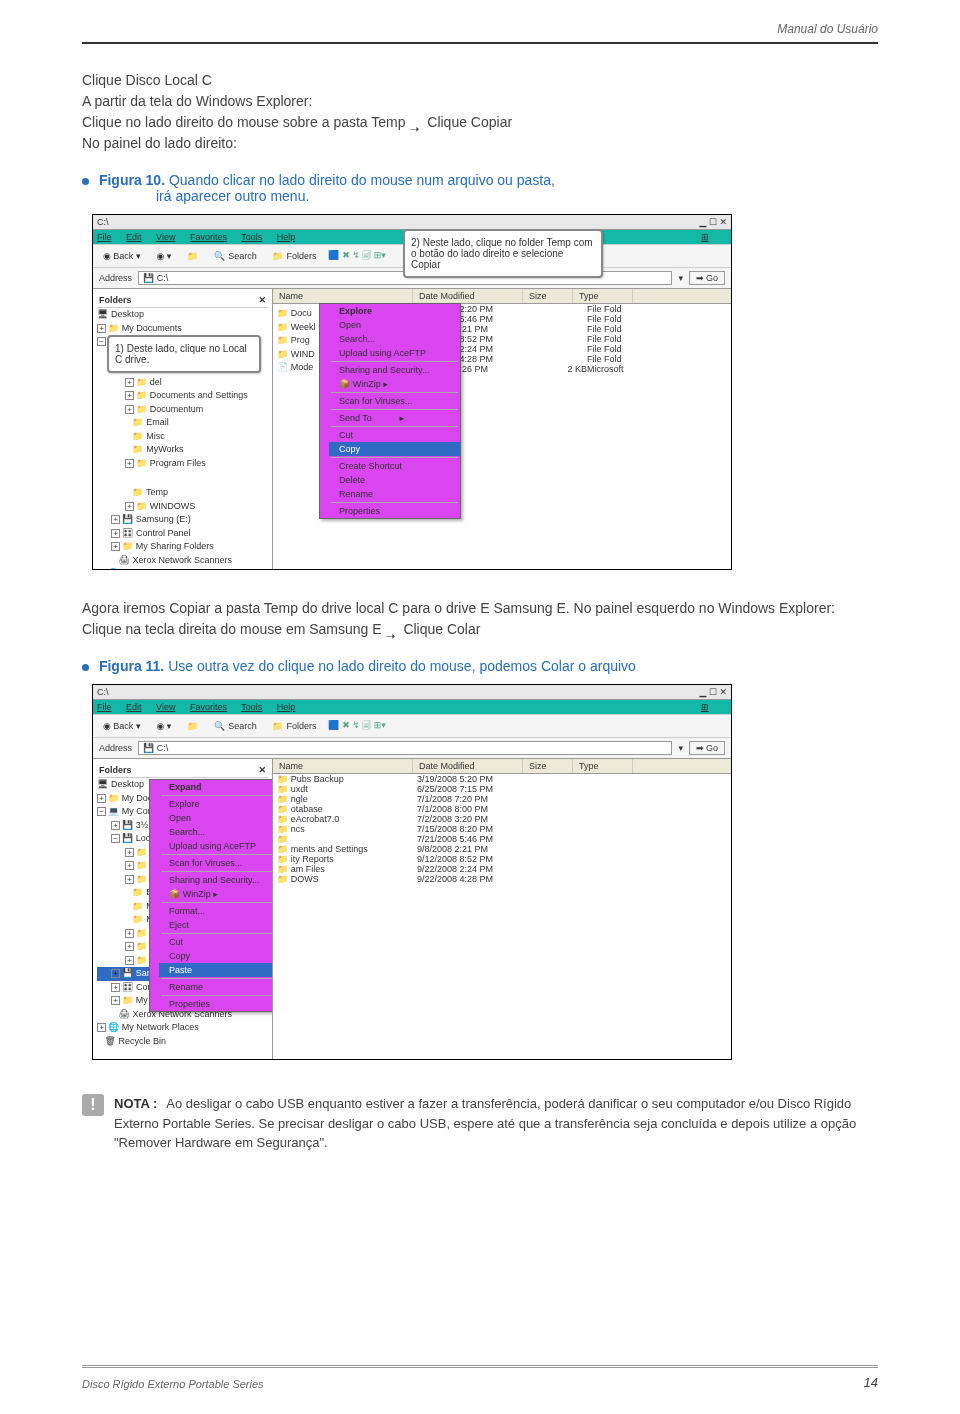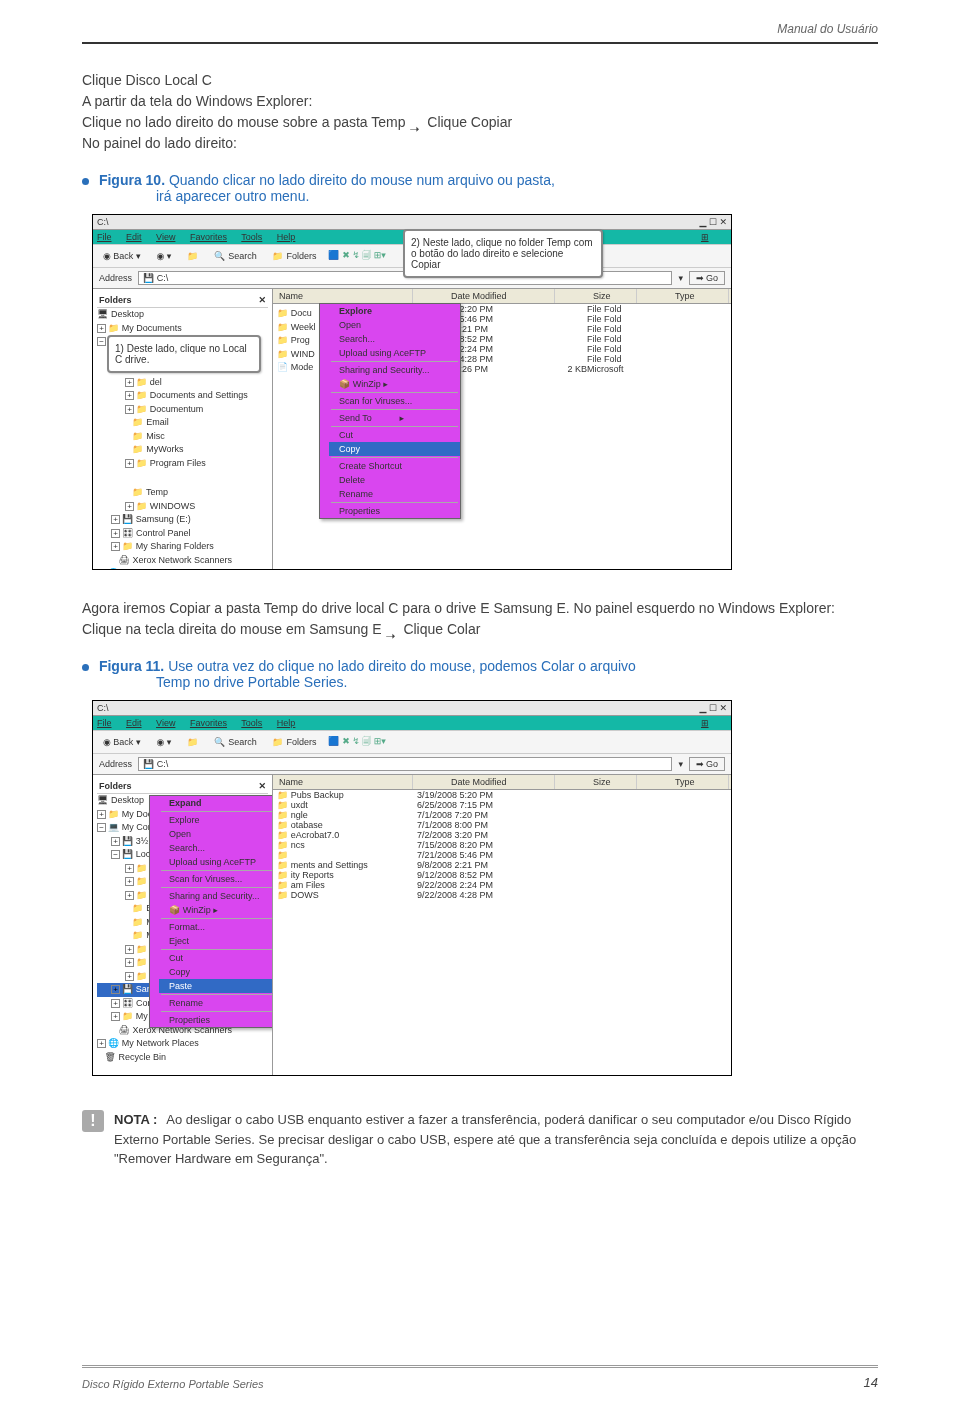--- a/index.html
+++ b/index.html
@@ -24,21 +24,21 @@
   .addressbar { padding: 3px 6px; background: #f5f5f5; border-bottom: 1px solid #999; display: flex; align-items: center; gap: 6px; }
   .addr-field { flex: 1; background: #fff; border: 1px solid #999; padding: 1px 4px; }
   .go-btn { padding: 1px 6px; border: 1px solid #999; }
   .explorer-body { display: flex; height: 280px; }
   .folder-pane { width: 180px; border-right: 1px solid #999; padding: 4px; overflow: hidden; background: #fff; position: relative; }
   .pane-header { font-weight: bold; border-bottom: 1px solid #ccc; padding: 2px; display: flex; justify-content: space-between; }
   .tree { font-size: 9px; line-height: 1.5; }
   .tree-item { white-space: nowrap; }
   .sq { display: inline-block; width: 9px; height: 9px; border: 1px solid #888; text-align: center; line-height: 7px; font-size: 8px; margin-right: 2px; }
   .file-pane { flex: 1; background: #fff; position: relative; }
-  .col-headers { display: flex; background: #ece9d8; border-bottom: 1px solid #999; font-size: 9px; gap: 32px; }
+  .col-headers { display: flex; background: #ece9d8; border-bottom: 1px solid #999; font-size: 9px; }
   .col-headers div { padding: 2px 6px; border-right: 1px solid #ccc; }
   .file-rows { font-size: 9px; }
   .file-row { display: flex; padding: 0 4px; }
   .file-row .c1 { width: 140px; }
   .file-row .c2 { width: 110px; }
   .file-row .c3 { width: 60px; text-align: right; }
   .ctx-menu { position: absolute; background: #d946ef; border: 1px solid #666; box-shadow: 2px 2px 3px rgba(0,0,0,0.3); font-size: 9px; width: 142px; z-index: 10; padding-left: 9px; }
   .ctx-item { padding: 2px 10px; }
   .ctx-sep { border-top: 1px solid #aaa; margin: 1px 2px; }
   .ctx-hl { background: #316ac5; color: #fff; }
@@ -222,21 +222,20 @@
       <span class="arrow-inline"></span>
       <span>Clique Colar</span>
     </div>
   </div>
 
   <div class="bullet-item">
     <span class="bullet-dot"></span>
     <span class="figura-label">Figura 11.</span>
     <span class="figura-text">Use outra vez do clique no lado direito do mouse, podemos Colar o arquivo</span>
   </div>
-  <div class="figura-indent">Temp no drive Portable Series.</div>
 
   <div class="screenshot-box">
     <div class="titlebar">
       <span>C:\</span>
       <span>▁ ☐ ✕</span>
     </div>
     <div class="menubar">
       <span>File</span>
       <span>Edit</span>
       <span>View</span>

